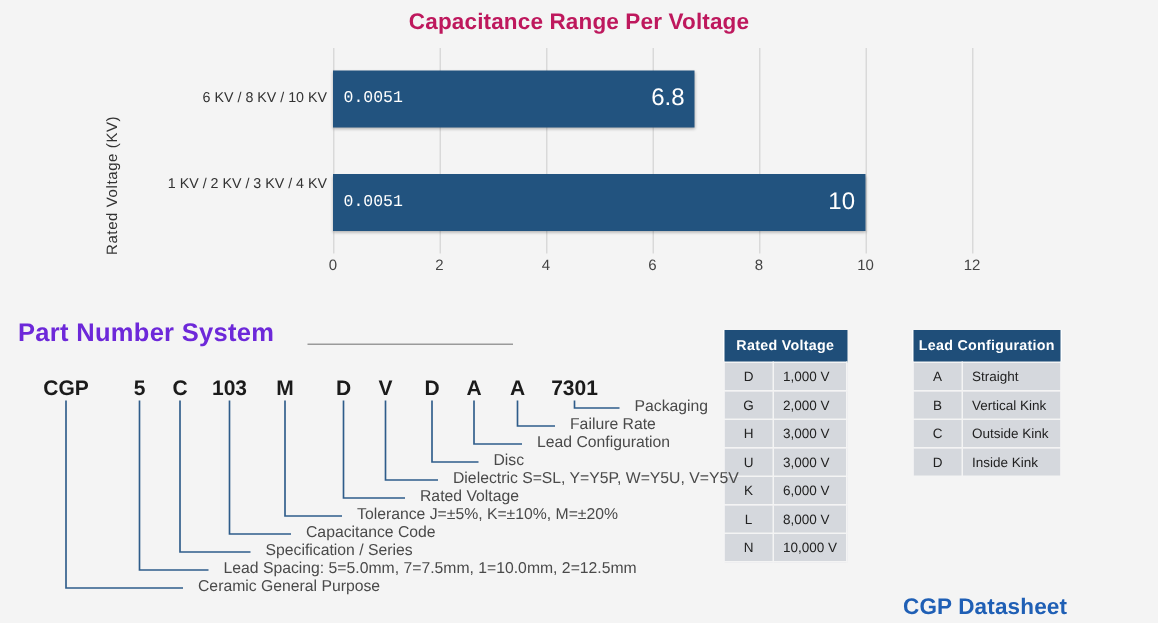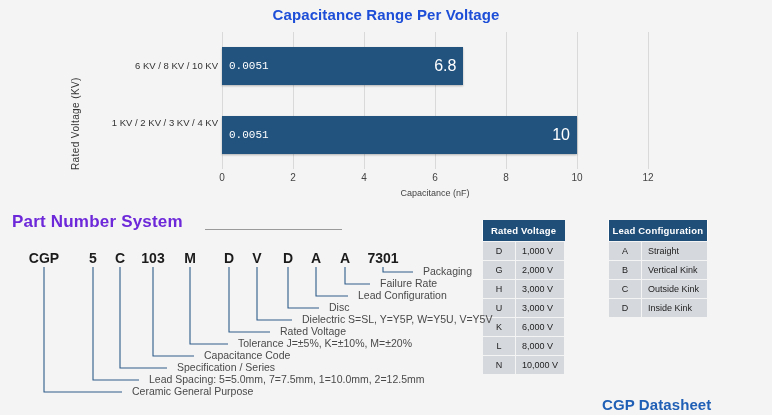--- a/index.html
+++ b/index.html
@@ -23,21 +23,21 @@
     width: 772px; height: 208px;
     background: #f4f4f4;
   }
   #chart-title {
     position: absolute;
     left: 0; top: 6px;
     width: 772px;
     text-align: center;
     font-size: 15px;
     font-weight: 600;
-    color: #1d4ed8;
+    color: #be185d;
     letter-spacing: .1px;
   }
   
   #plot-area {
     position: absolute;
     left: 222px; top: 32px;
     width: 426px; height: 137px;
   }
   .gridline {
     position: absolute;
@@ -211,21 +211,20 @@
       <div class="bar" style="top: 15.25px; height: 38px; width: 241.4px; background: rgb(34, 83, 127);">
         <span class="bmin">0.0051</span>
         <span class="bmax">6.8</span>
       </div>
       <div class="bar" style="top: 83.75px; height: 38px; width: 355px; background: rgb(34, 83, 127);">
         <span class="bmin">0.0051</span>
         <span class="bmax">10</span>
       </div>
     </div>
 
-  <div id="x-axis-title">Capacitance (nF)</div>
 <div class="cat-label" style="right: 554px; top: 60.25px;">6 KV / 8 KV / 10 KV</div>
     <div class="cat-label" style="right: 554px; top: 117px; margin-left: 32px;">1 KV / 2 KV / 3 KV / 4 KV</div>
     <div class="xtick" style="left: 222px;">0</div>
     <div class="xtick" style="left: 293px;">2</div>
     <div class="xtick" style="left: 364px;">4</div>
     <div class="xtick" style="left: 435px;">6</div>
     <div class="xtick" style="left: 506px;">8</div>
     <div class="xtick" style="left: 577px;">10</div>
     <div class="xtick" style="left: 648px;">12</div>
   </div>

